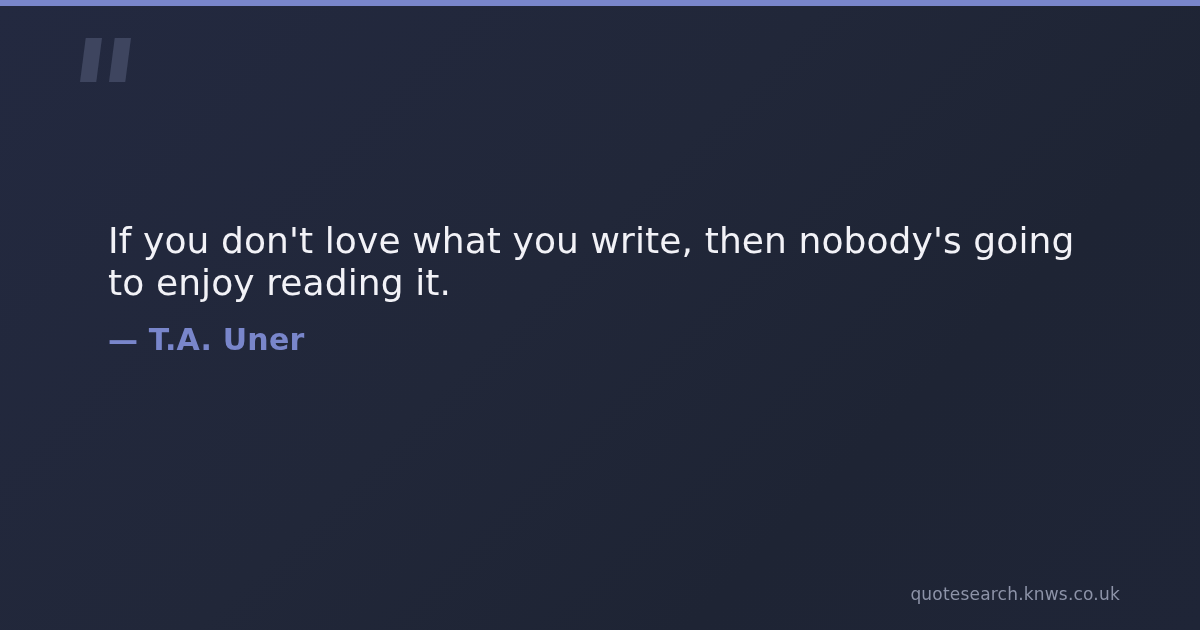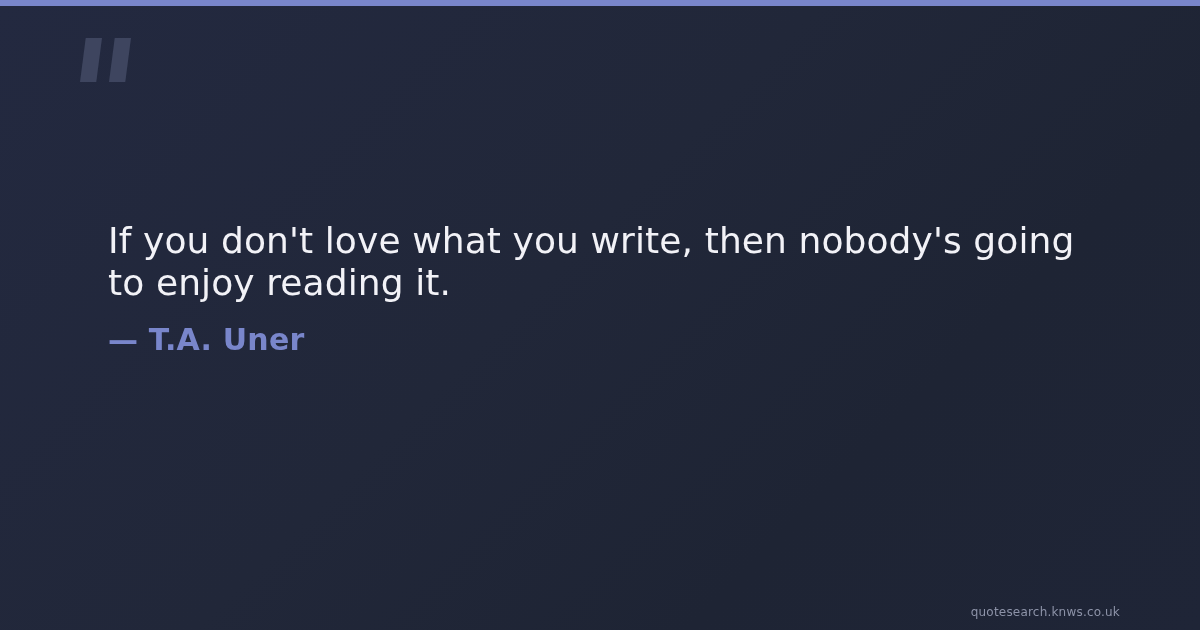--- a/index.html
+++ b/index.html
@@ -83,22 +83,22 @@
     font-weight: 700;
     color: #7986cb;
     letter-spacing: 0.2px;
     white-space: pre;
   }
 
   
   .watermark {
     position: absolute;
     right: 80px;
-    bottom: 8px;
-    font-size: 12px;
+    bottom: 26px;
+    font-size: 17px;
     line-height: 20px;
     color: #8d93a8;
     letter-spacing: 0.2px;
     text-align: center;
   }
 </style>
 </head>
 <body>
 
 <div class="card">

